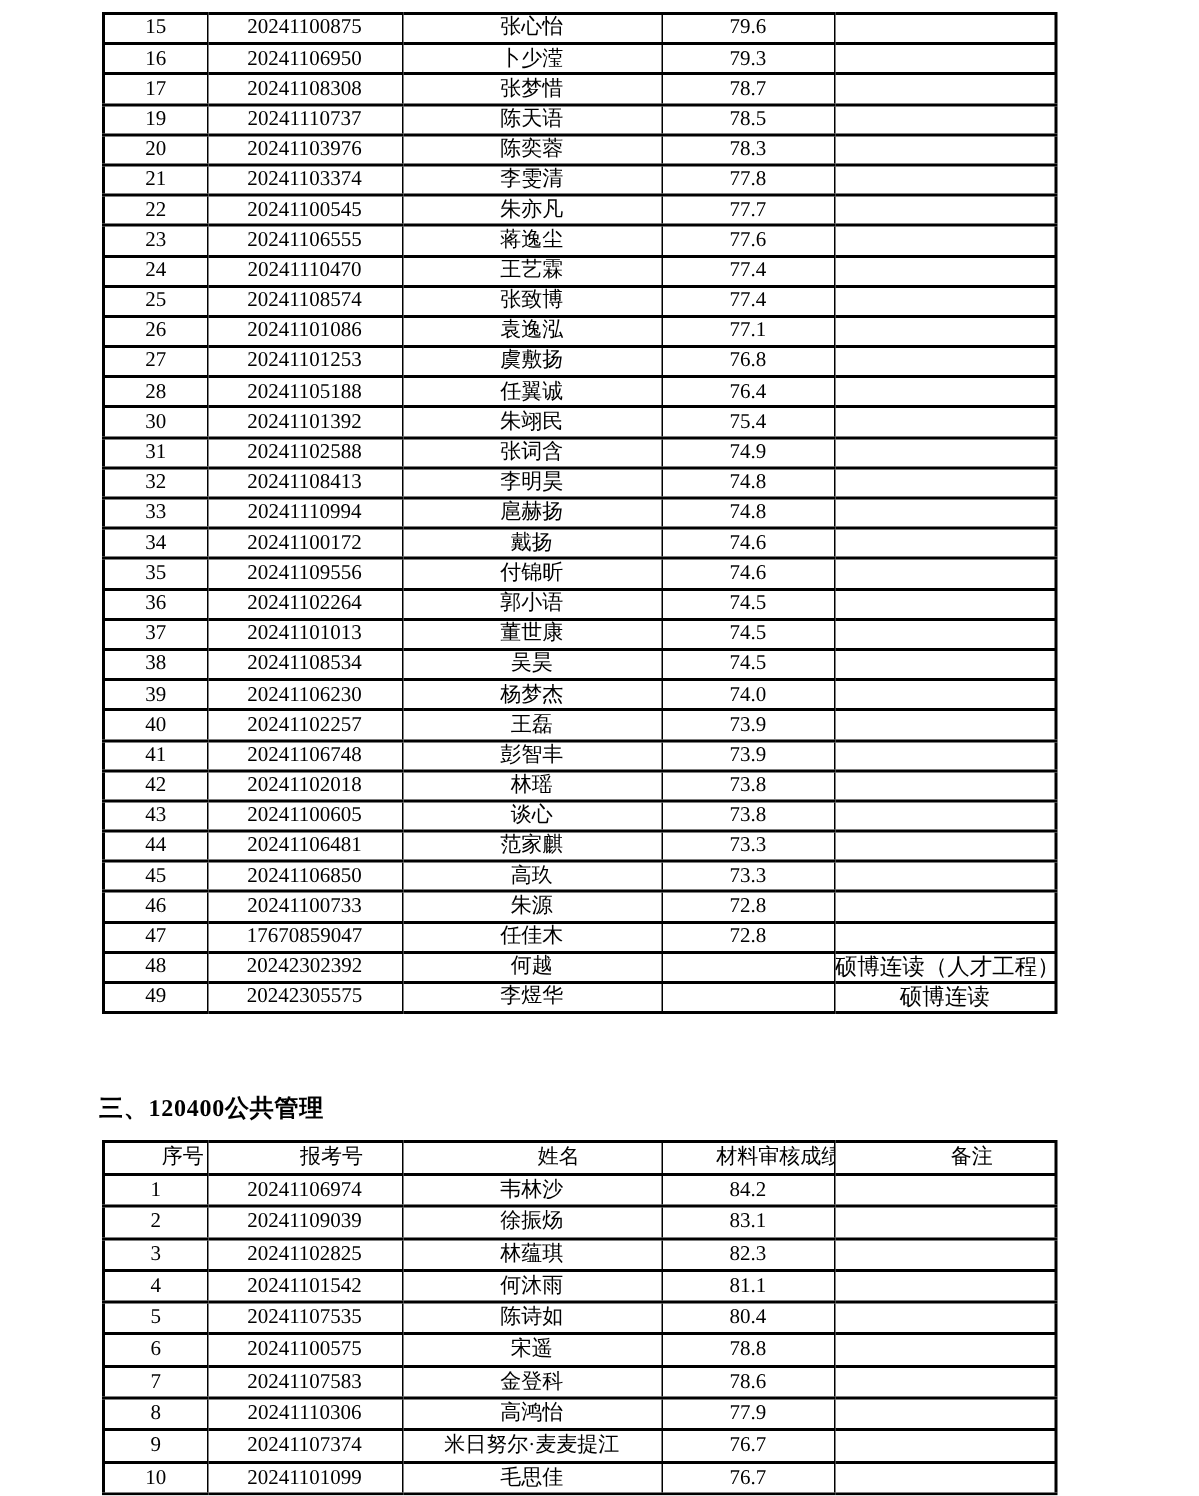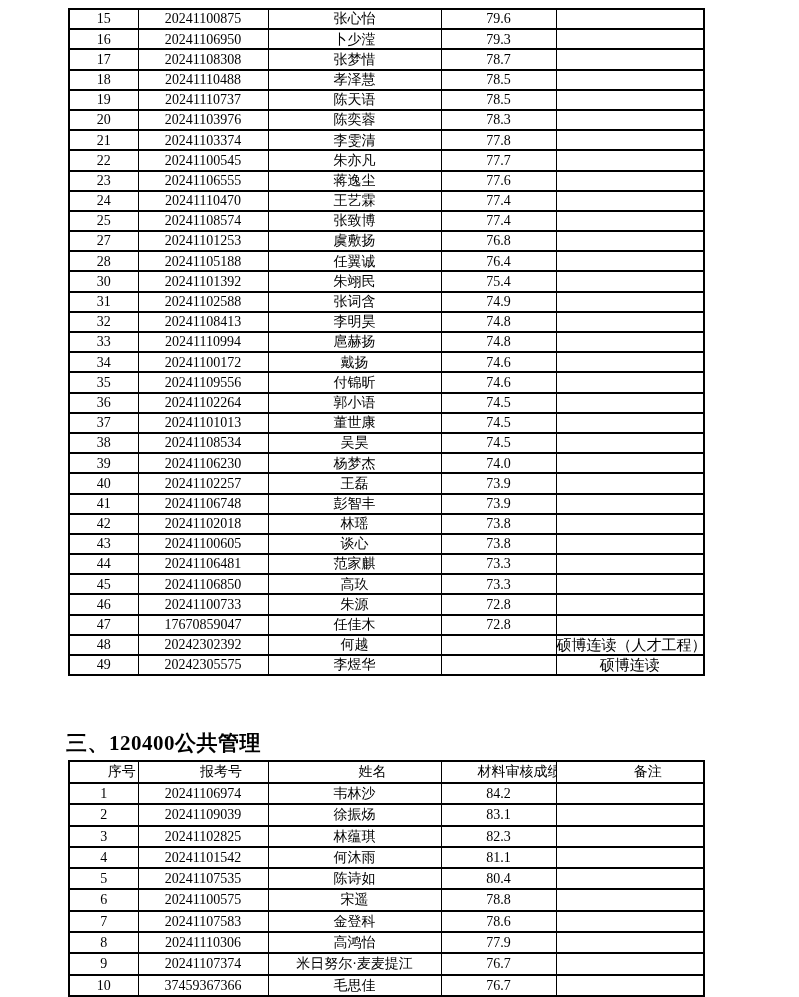--- a/index.html
+++ b/index.html
@@ -46,21 +46,21 @@
   }
   .t1 td { height: 18.2px; }
   .t2 td { height: 19.3px; }
   .t2 th { height: 20px; padding-left: 36px; }
   td.c-remark { font-size: 15px; }
   .heading {
     position: absolute;
     left: 66px;
     top: 729px;
     margin: 0;
-    font-size: 21px;
+    font-size: 16px;
     font-weight: bold;
     letter-spacing: 0.5px;
   }
 </style>
 </head>
 <body>
 
 <div class="page">
 
   <table class="t1">
@@ -87,27 +87,20 @@
           <td class="c-remark"></td>
         </tr>
         <tr>
           <td class="c-no">17</td>
           <td class="c-reg">20241108308</td>
           <td class="c-name">张梦惜</td>
           <td class="c-score">78.7</td>
           <td class="c-remark"></td>
         </tr>
         <tr>
-          <td class="c-no">18</td>
-          <td class="c-reg">20241110488</td>
-          <td class="c-name">孝泽慧</td>
-          <td class="c-score">78.5</td>
-          <td class="c-remark"></td>
-        </tr>
-        <tr>
           <td class="c-no">19</td>
           <td class="c-reg">20241110737</td>
           <td class="c-name">陈天语</td>
           <td class="c-score">78.5</td>
           <td class="c-remark"></td>
         </tr>
         <tr>
           <td class="c-no">20</td>
           <td class="c-reg">20241103976</td>
           <td class="c-name">陈奕蓉</td>
@@ -140,20 +133,27 @@
           <td class="c-reg">20241110470</td>
           <td class="c-name">王艺霖</td>
           <td class="c-score">77.4</td>
           <td class="c-remark"></td>
         </tr>
         <tr>
           <td class="c-no">25</td>
           <td class="c-reg">20241108574</td>
           <td class="c-name">张致博</td>
           <td class="c-score">77.4</td>
+          <td class="c-remark"></td>
+        </tr>
+        <tr>
+          <td class="c-no">26</td>
+          <td class="c-reg">20241101086</td>
+          <td class="c-name">袁逸泓</td>
+          <td class="c-score">77.1</td>
           <td class="c-remark"></td>
         </tr>
         <tr>
           <td class="c-no">27</td>
           <td class="c-reg">20241101253</td>
           <td class="c-name">虞敷扬</td>
           <td class="c-score">76.8</td>
           <td class="c-remark"></td>
         </tr>
         <tr>
@@ -384,21 +384,21 @@
         </tr>
         <tr>
           <td class="c-no">9</td>
           <td class="c-reg">20241107374</td>
           <td class="c-name">米日努尔·麦麦提江</td>
           <td class="c-score">76.7</td>
           <td class="c-remark"></td>
         </tr>
         <tr>
           <td class="c-no">10</td>
-          <td class="c-reg">37459367366</td>
+          <td class="c-reg">20241101099</td>
           <td class="c-name">毛思佳</td>
           <td class="c-score">76.7</td>
           <td class="c-remark"></td>
         </tr>
       </tbody>
   </table>
 
 </div>
 
 </body></html>

